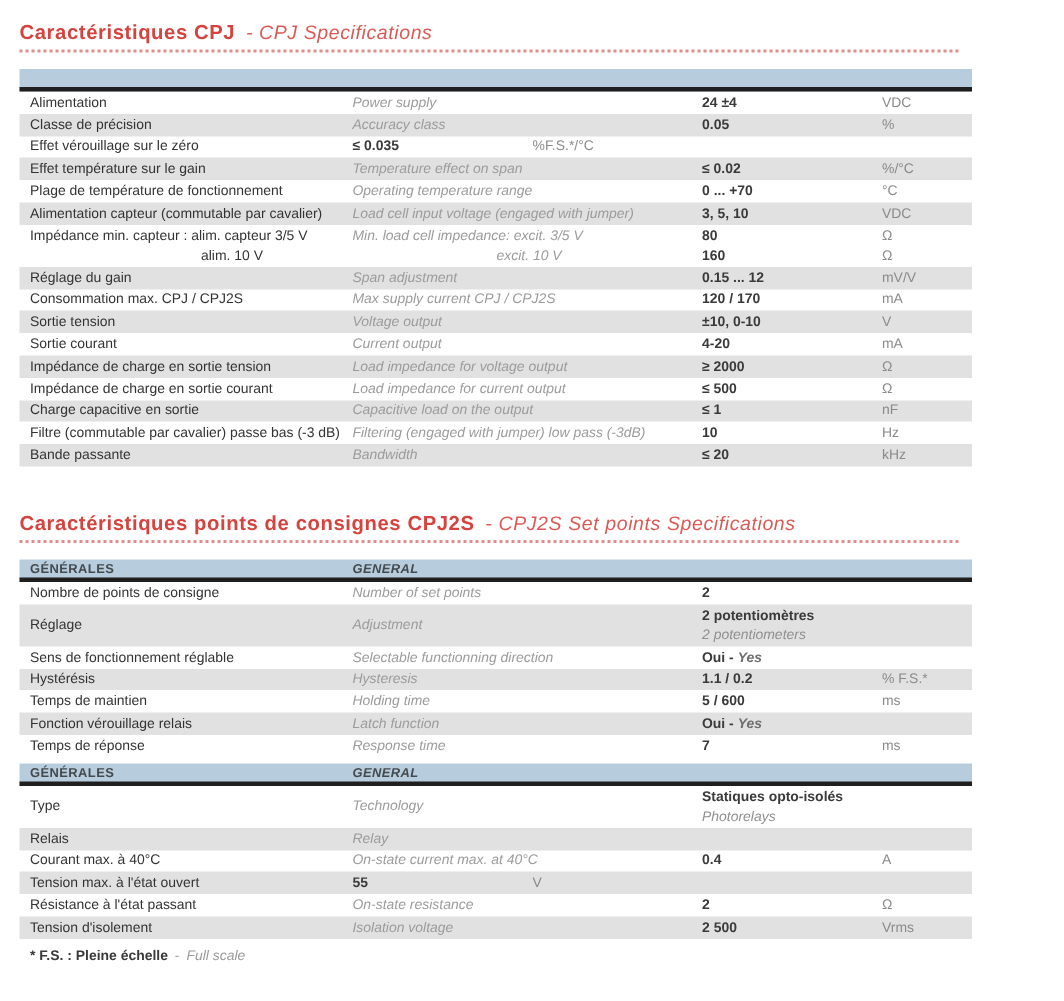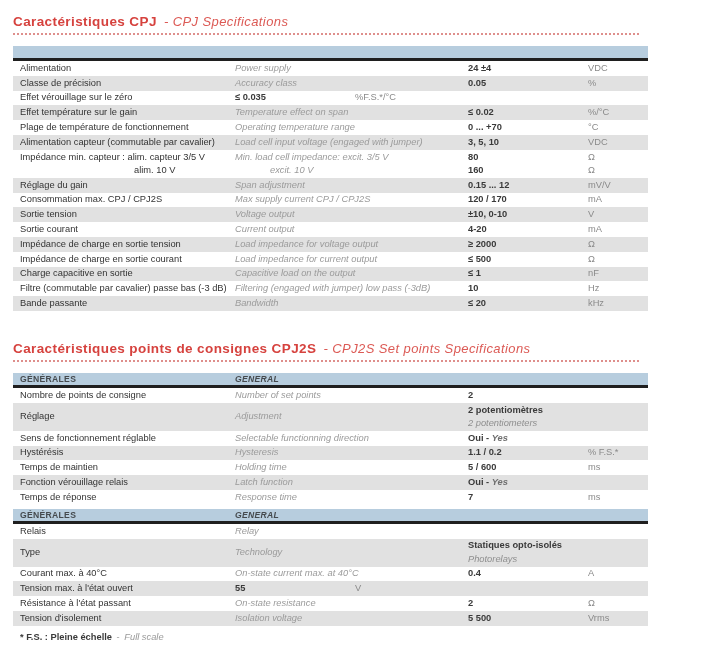--- a/index.html
+++ b/index.html
@@ -31,21 +31,21 @@
   .bar-fr{width:215px;flex:none;}
   .bar-en{font-style:italic;}
   .row{display:flex;align-items:center;min-height:14.8px;padding:.8px 0;font-size:9.3px;}
   .row:nth-child(odd){background:var(--gray);} 
   .c1{width:222px;flex:none;padding-left:7px;color:var(--ink);}
   .c2{flex:1;min-width:0;font-style:italic;color:var(--muted);}
   .c3{width:110px;flex:none;font-weight:700;color:var(--val);}
   .c4{width:77px;flex:none;padding-left:10px;color:var(--unit);}
   .ln{display:block;white-space:nowrap;line-height:13.2px;}
   .frl2{margin-left:114px;}
-  .enl2{margin-left:35px;}
+  .enl2{margin-left:96px;}
   .vit{font-style:italic;color:#6e6e6e;font-weight:700;}
   .ven{font-style:italic;color:#8f8f8f;font-weight:400;}
   .footnote{margin:6px 0 0 20px;font-size:9.3px;white-space:nowrap;}
   .fn-bold{font-weight:700;color:var(--val);}
   .fn-sep{color:var(--muted);margin:0 2px;}
   .fn-it{font-style:italic;color:var(--muted);}
 </style>
 </head>
 <body>
 
@@ -391,43 +391,43 @@
       </div>
     </div>
 
   <div class="spec-table tight">
       <div class="bar">
         <span class="bar-fr">GÉNÉRALES</span>
         <span class="bar-en">GENERAL</span>
       </div>
       <div class="row">
         <div class="c1">
-          <span class="ln">Relais</span>
-        </div>
-        <div class="c2">
-          <span class="ln">Relay</span>
-        </div>
-        <div class="c3"></div>
-        <div class="c4"></div>
-      </div>
-      <div class="row">
-        <div class="c1">
           <span class="ln">Type</span>
         </div>
         <div class="c2">
           <span class="ln">Technology</span>
         </div>
         <div class="c3">
           <span class="ln"><span>Statiques opto-isolés</span></span>
           <span class="ln ven">Photorelays</span>
         </div>
         <div class="c4"></div>
       </div>
       <div class="row">
         <div class="c1">
+          <span class="ln">Relais</span>
+        </div>
+        <div class="c2">
+          <span class="ln">Relay</span>
+        </div>
+        <div class="c3"></div>
+        <div class="c4"></div>
+      </div>
+      <div class="row">
+        <div class="c1">
           <span class="ln">Courant max. à 40°C</span>
         </div>
         <div class="c2">
           <span class="ln">On-state current max. at 40°C</span>
         </div>
         <div class="c3">
           <span class="ln"><span>0.4</span></span>
         </div>
         <div class="c4">
           <span class="ln">A</span>
@@ -459,21 +459,21 @@
         </div>
       </div>
       <div class="row">
         <div class="c1">
           <span class="ln">Tension d'isolement</span>
         </div>
         <div class="c2">
           <span class="ln">Isolation voltage</span>
         </div>
         <div class="c3">
-          <span class="ln"><span>5 500</span></span>
+          <span class="ln"><span>2 500</span></span>
         </div>
         <div class="c4">
           <span class="ln">Vrms</span>
         </div>
       </div>
     </div>
 
   <div class="footnote">
     <span class="fn-bold">* F.S. : Pleine échelle</span>
     <span class="fn-sep">-</span>

